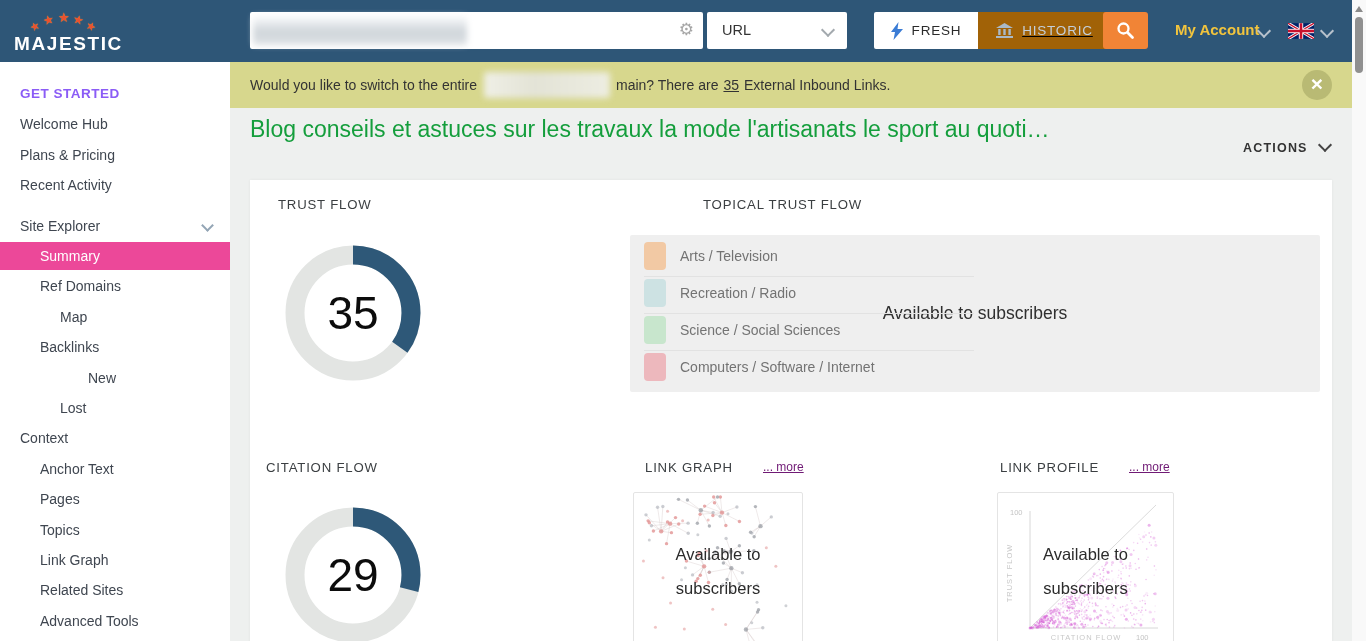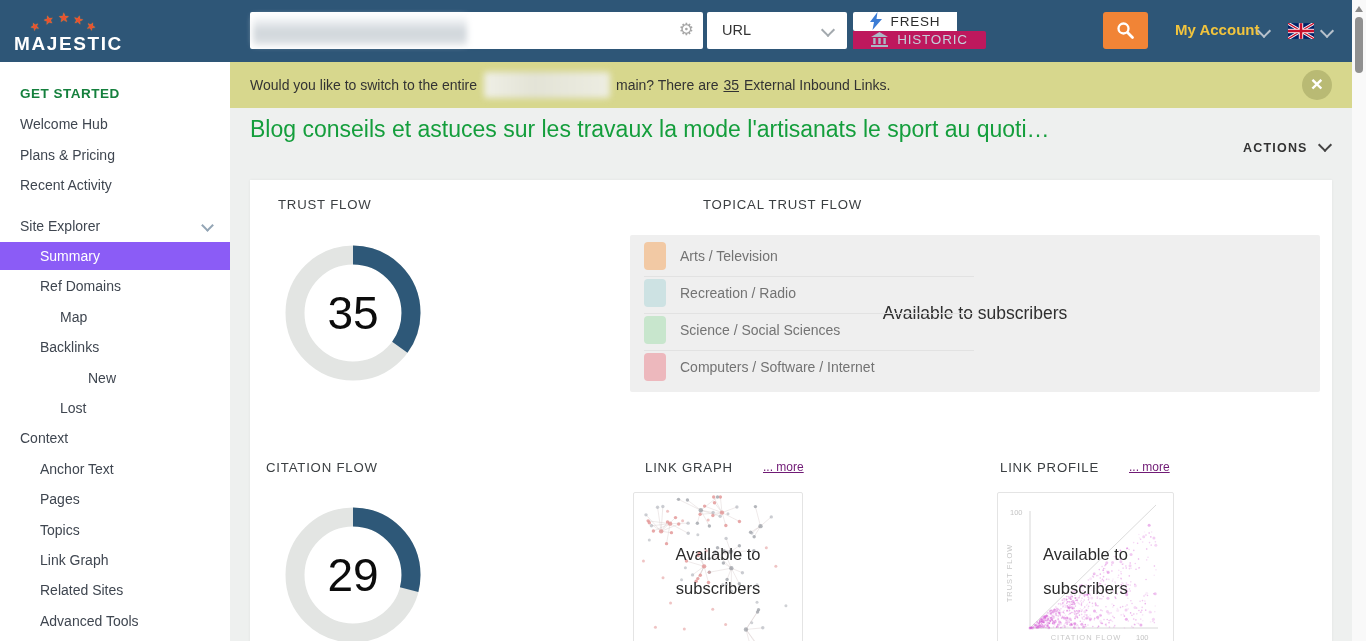--- a/index.html
+++ b/index.html
@@ -21,47 +21,47 @@
                background:linear-gradient(180deg,#fbfcfd 0%,#cfd5da 55%,#dfe3e6 100%);filter:blur(3px);}
   .gear{position:absolute;right:9px;top:8px;font-size:17px;color:#a6a6a6;line-height:20px;}
 
   .bucket{position:absolute;left:707px;top:12px;width:140px;height:37px;background:#fff;border-radius:2px;cursor:pointer;}
   .bucket-label{position:absolute;left:15px;top:0;line-height:37px;font-size:14.5px;color:#333;}
 
   .chev{display:inline-block;width:8px;height:8px;border-right:2px solid #9aa7b5;border-bottom:2px solid #9aa7b5;
         transform:rotate(45deg);}
   .bucket .chev{position:absolute;right:14px;top:13px;border-color:#a3a9ae;}
 
-  .idx-toggle{position:absolute;left:853px;top:12px;height:37px;display:flex;flex-direction:column;}
+  .idx-toggle{position:absolute;left:874px;top:12px;height:37px;display:flex;}
   .btn-fresh{width:104px;height:37px;background:#fff;display:flex;align-items:center;justify-content:center;gap:9px;
              border-radius:2px 0 0 2px;cursor:pointer;}
   .btn-fresh span{font-size:13.5px;letter-spacing:.8px;color:#2b2b2b;}
-  .btn-historic{width:133px;height:37px;background:#be185d;display:flex;align-items:center;justify-content:center;gap:9px;
-                border-radius:0 2px 2px 0;cursor:pointer;}
+  .btn-historic{width:133px;height:37px;background:#a16207;display:flex;align-items:center;justify-content:center;gap:9px;
+                border-radius:0 2px 2px 0;cursor:pointer;text-decoration:underline;}
   .btn-historic span{font-size:13.5px;letter-spacing:.8px;color:#c4cfda;}
   .btn-search{position:absolute;left:1103px;top:12px;width:45px;height:37px;background:#f18436;border-radius:3px;
               display:flex;align-items:center;justify-content:center;cursor:pointer;}
 
   .account{position:absolute;left:1175px;top:21px;font-size:15px;font-weight:600;color:#f2c43d;cursor:pointer;}
   .account-chev{position:absolute;left:1259px;top:26px;border-color:#b8c2cc;}
   .flag{position:absolute;left:1288px;top:23px;width:26px;height:16px;cursor:pointer;}
   .flag-chev{position:absolute;left:1322px;top:26px;border-color:#b8c2cc;}
 
   
   .scrollbar{position:absolute;right:0;top:0;width:14px;height:641px;background:#f9f9f9;z-index:40;}
   .sb-up{position:absolute;left:3px;top:6px;width:0;height:0;border-left:4px solid transparent;
          border-right:4px solid transparent;border-bottom:6px solid #8a8a8a;}
   .sb-thumb{position:absolute;left:3px;top:17px;width:8px;height:56px;background:#909090;border-radius:4px;}
 
   
   .sidebar{position:absolute;left:0;top:62px;width:230px;height:579px;background:#fff;z-index:20;}
   .snav{position:absolute;left:0;width:230px;height:28px;line-height:28px;font-size:14px;color:#3f4650;
         box-sizing:border-box;cursor:pointer;white-space:nowrap;}
-  .shead{font-weight:bold;font-size:13.5px;color:#15803d;letter-spacing:.5px;cursor:default;}
-  .sactive{background:#8b5cf6;color:#fff;}
+  .shead{font-weight:bold;font-size:13.5px;color:#8b5cf6;letter-spacing:.5px;cursor:default;}
+  .sactive{background:#ec4899;color:#fff;}
   .chev-sidebar{position:absolute;right:18px;top:9px;width:7px;height:7px;border-color:#93a5b5;}
 
   
   .notif{position:absolute;left:230px;top:62px;width:1122px;height:46px;background:#d7d78d;z-index:25;}
   .notif-text{position:absolute;left:20px;top:0;line-height:46px;font-size:14px;color:#333;white-space:nowrap;}
   .nb-seg{margin-right:5px;}
   .nb-blur{display:inline-block;vertical-align:middle;width:126px;height:26px;border-radius:3px;margin:0 6px 3px 2px;
            background:linear-gradient(90deg,#efefe6,#e3e3d6 40%,#edede2);filter:blur(3px);}
   .nb-link{text-decoration:underline;cursor:pointer;margin-right:5px;color:#333;}
   .notif-close{position:absolute;left:1072px;top:8px;width:30px;height:30px;border-radius:50%;background:#b9ba74;

